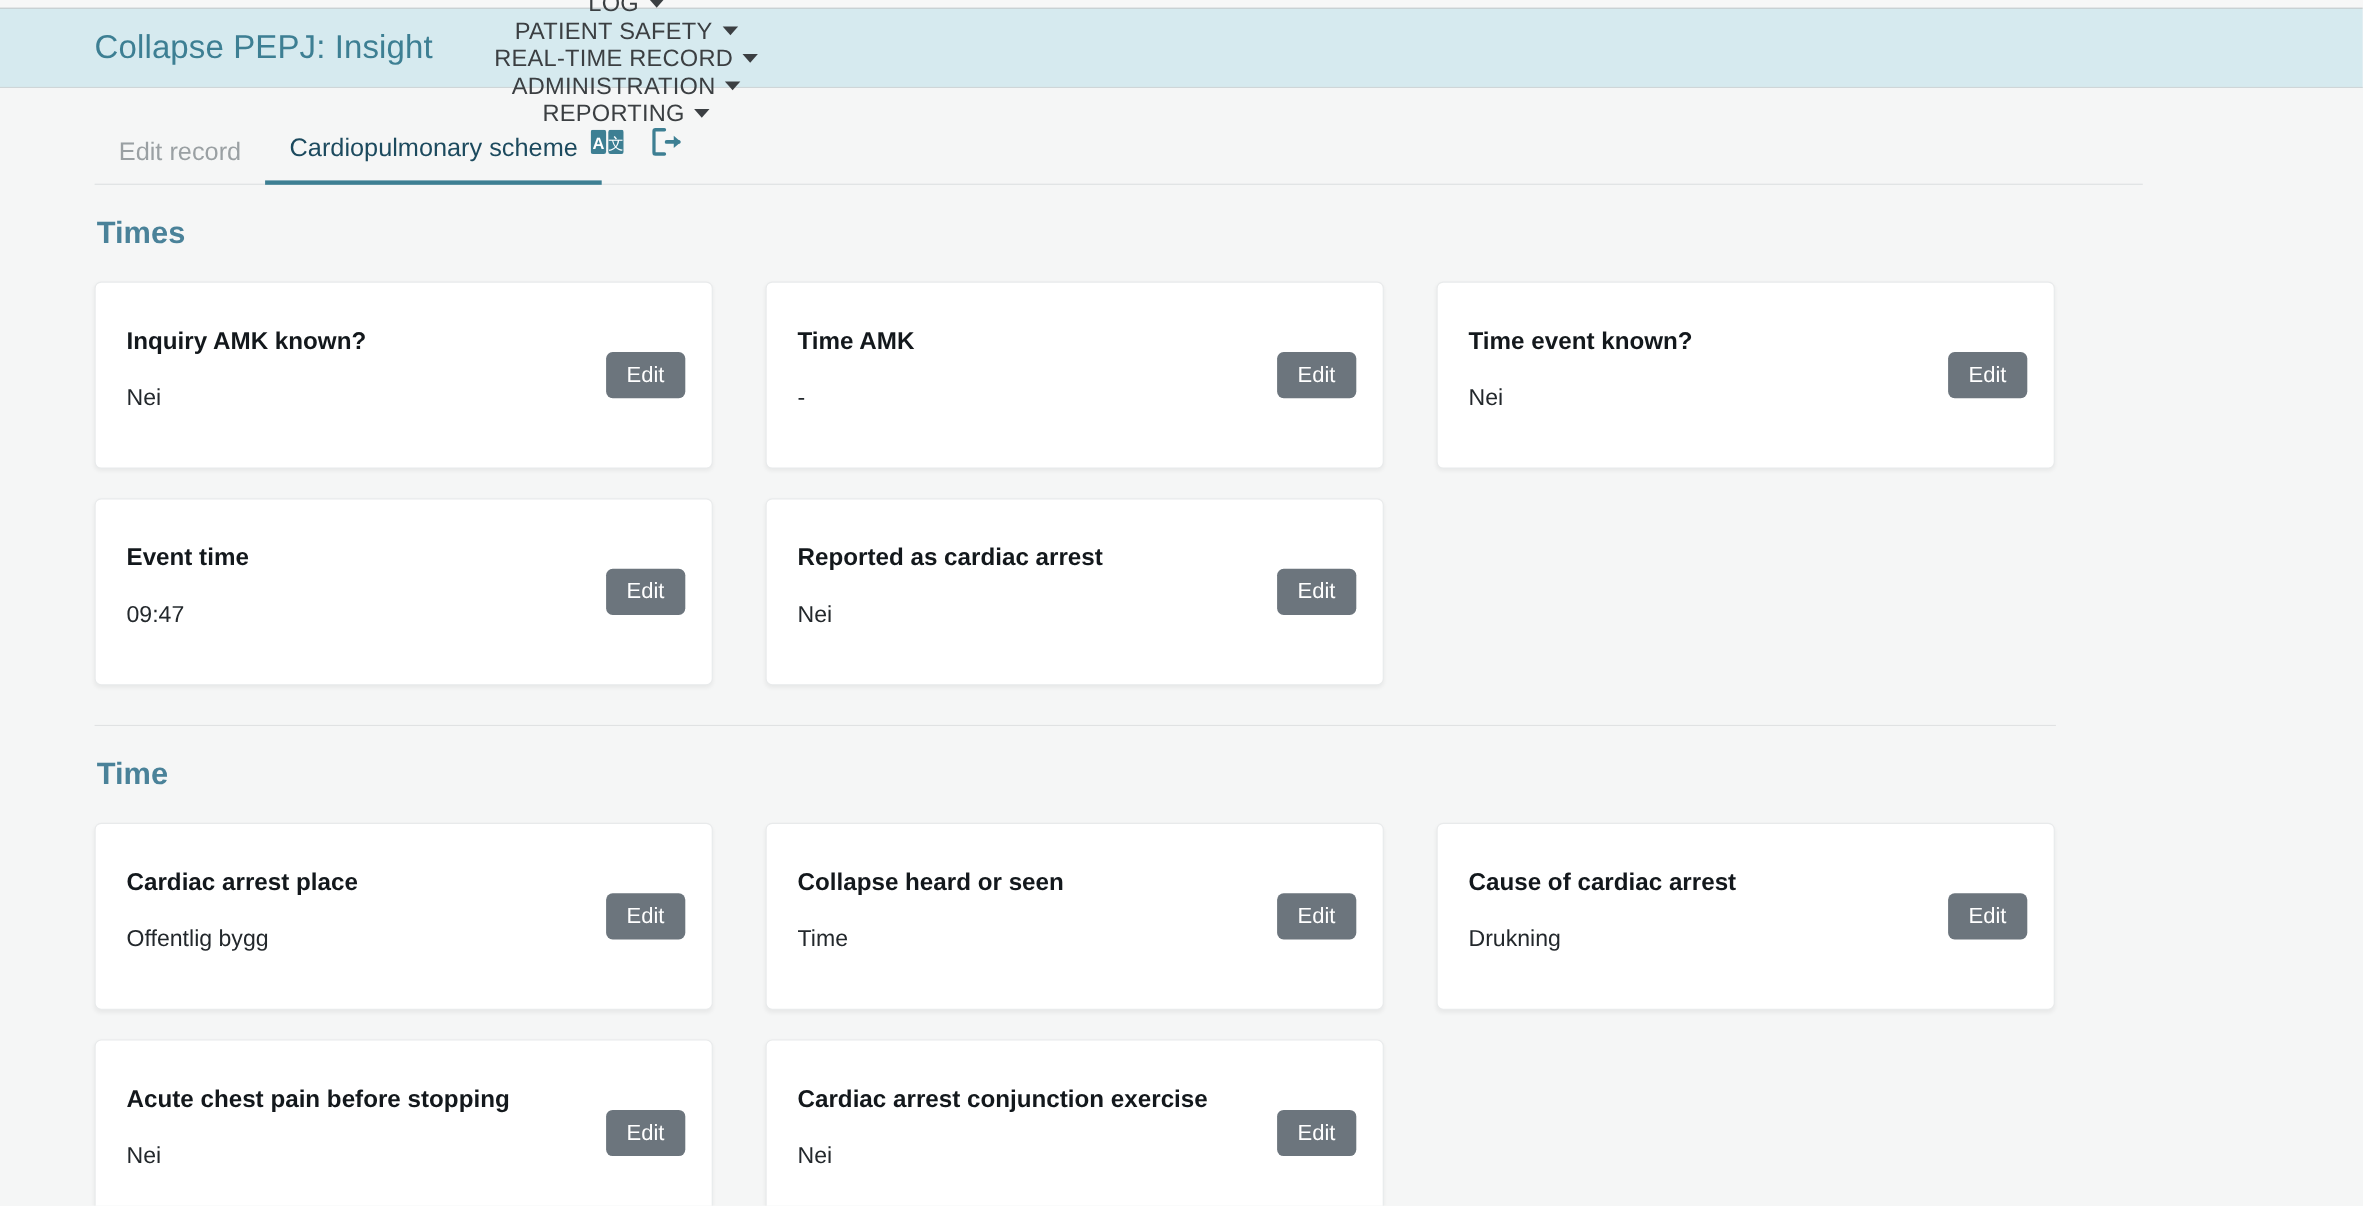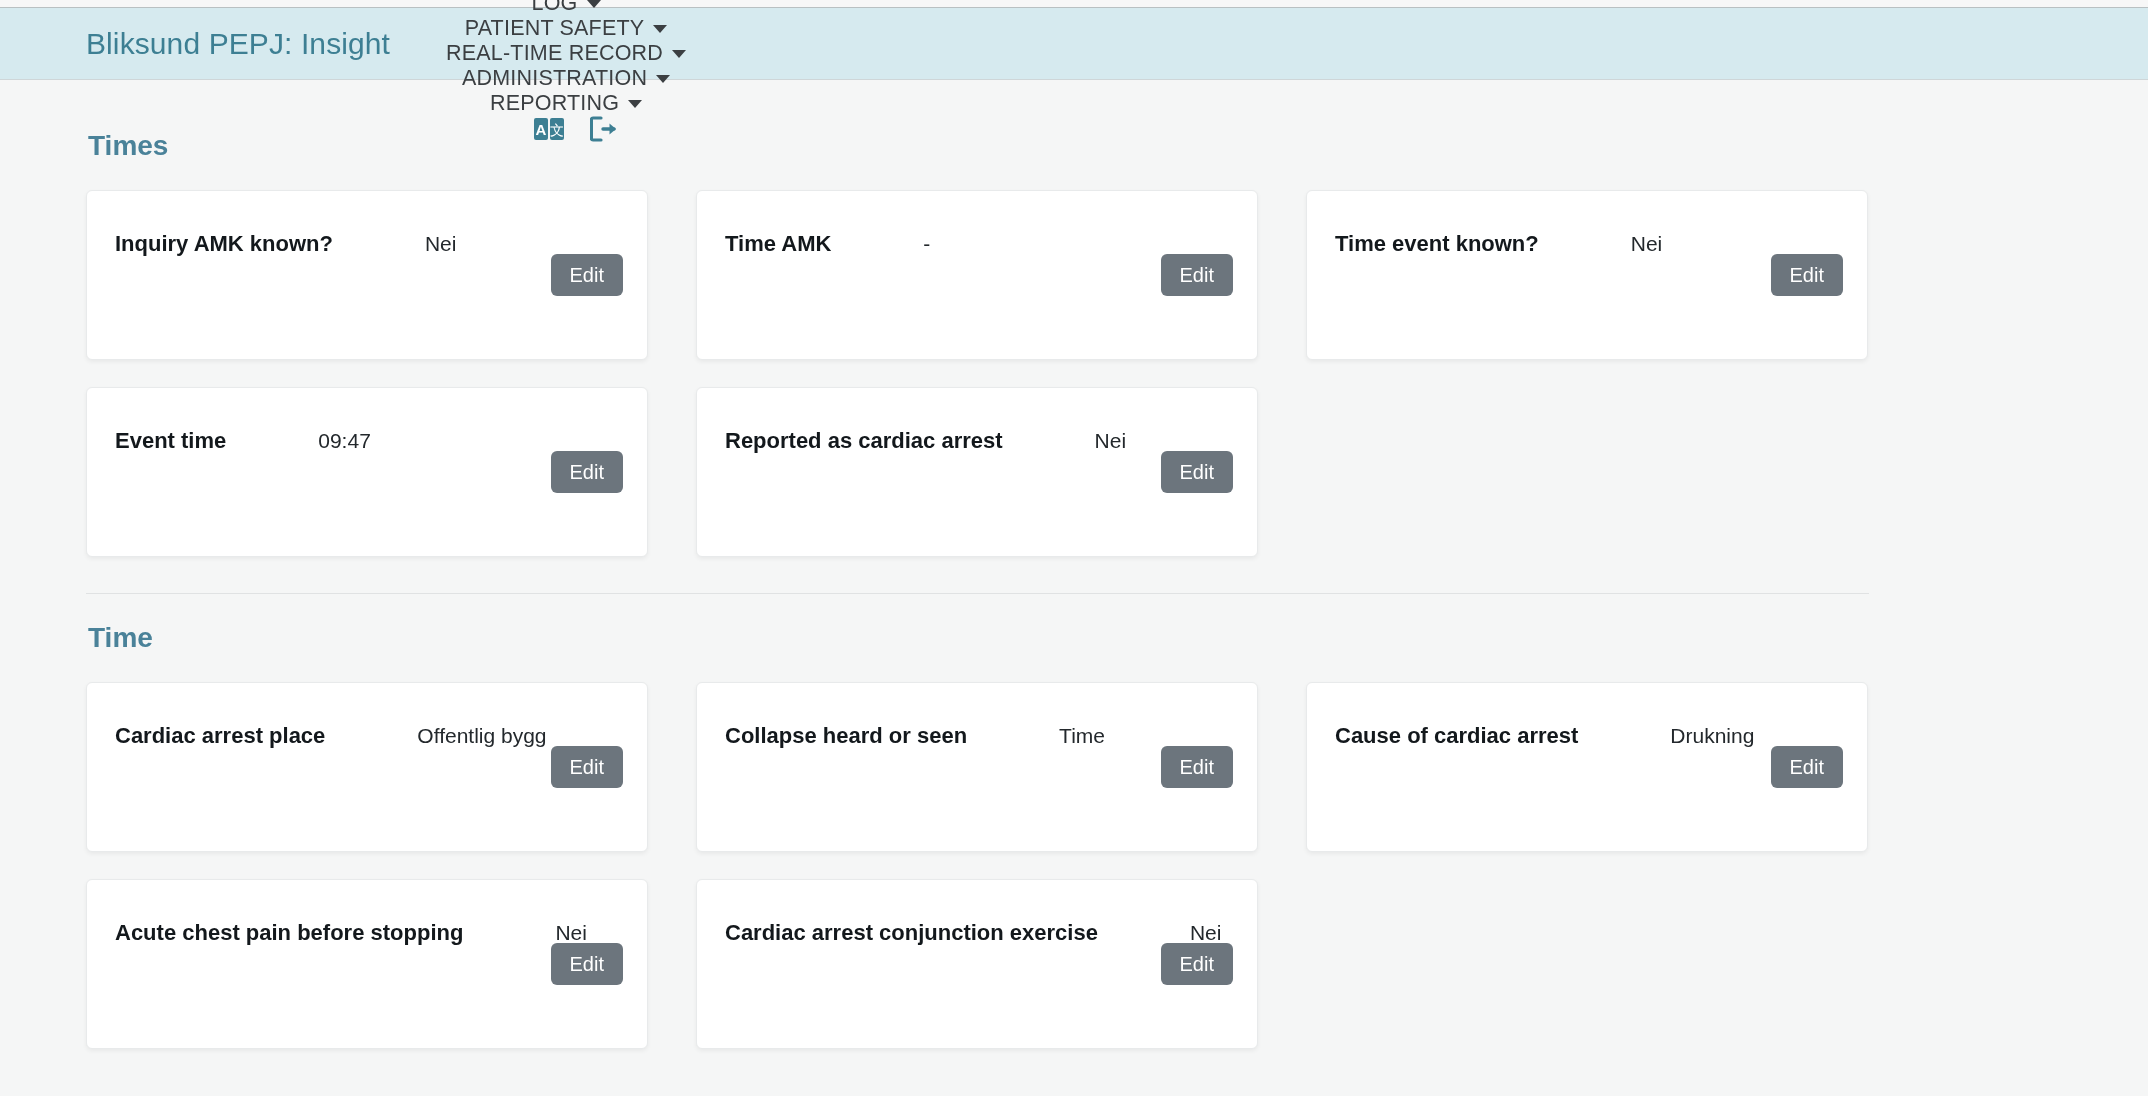--- a/index.html
+++ b/index.html
@@ -121,21 +121,21 @@
   .card {
     width: 562px;
     min-height: 170px;
     background: #ffffff;
     border: 1px solid #e8eaeb;
     border-radius: 6px;
     box-shadow: 0 2px 4px rgba(0,0,0,0.055);
     padding: 40px 28px 36px 28px;
     position: relative;
     display: flex;
-    flex-direction: row;
+    flex-direction: column;
     justify-content: flex-start;
   }
   .card-placeholder {
     width: 562px;
     visibility: hidden;
   }
   .card-label {
     font-size: 22px;
     font-weight: bold;
     color: #13181c;
@@ -163,21 +163,21 @@
     cursor: pointer;
     line-height: 1.1;
   }
 </style>
 </head>
 <body>
 
 <div class="page-top-strip"></div>
 
 <nav class="navbar">
-  <div class="brand">Bliksund PEPJ: Insight</div>
+  <div class="brand">Collapse PEPJ: Insight</div>
   <div class="nav-links">
 
     <div class="nav-item">
       <span>HOME</span>
     </div>
 
     <div class="nav-item">
       <span>RECORD</span>
       <span class="caret"></span>
     </div>
@@ -222,20 +222,24 @@
           <path d="M13 13 H24" fill="none" stroke="#3d7f93" stroke-width="3.4" stroke-linecap="round"></path>
           <path d="M19.5 7.5 L26 13 L19.5 18.5 Z" fill="#3d7f93"></path>
         </svg>
       </span>
     </div>
   </div>
 </nav>
 
 <div class="content">
 
+  <div class="tabs">
+    <div class="tab">Edit record</div>
+    <div class="tab active">Cardiopulmonary scheme</div>
+  </div>
 
   <div class="section">
     <div class="section-title">Times</div>
 
     <div class="card-row">
       <div class="card">
         <div class="card-label">Inquiry AMK known?</div>
         <div class="card-value">Nei</div>
         <button class="edit-btn">Edit</button>
       </div>

